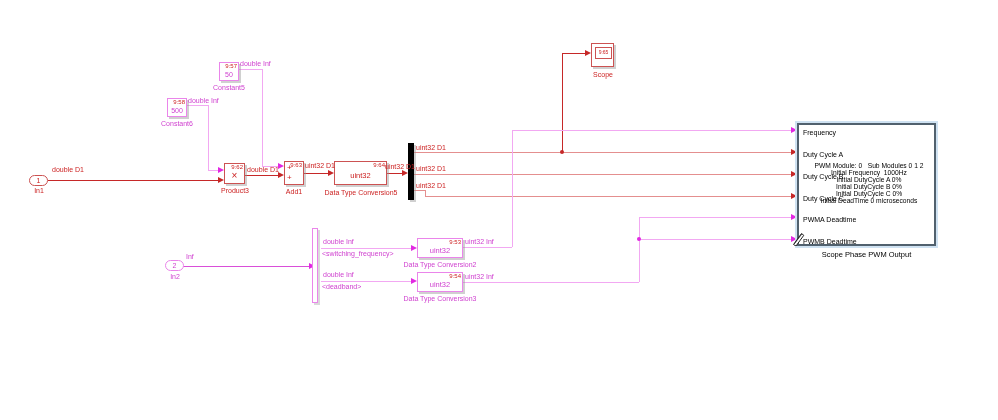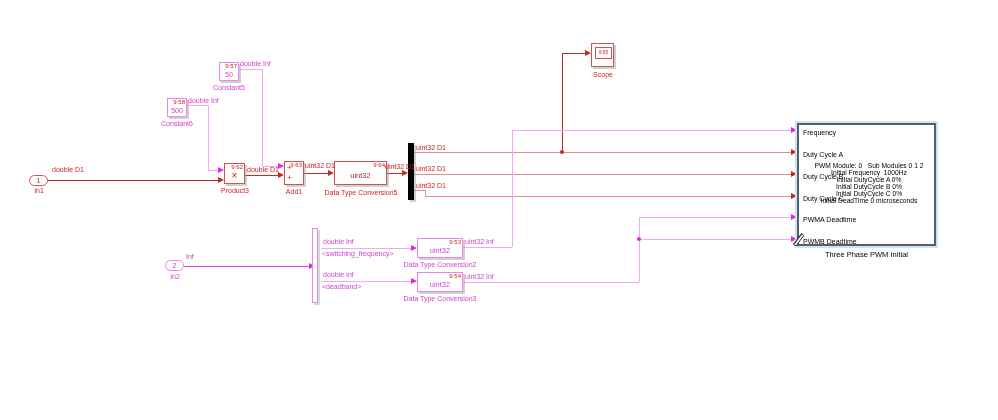--- a/index.html
+++ b/index.html
@@ -172,21 +172,21 @@
     <div class="pport" style="top:113px;">PWMB Deadtime</div>
     <div class="pann">
       <div>PWM Module: 0   Sub Modules 0 1 2</div>
       <div>Initial Frequency  1000Hz</div>
       <div>Initial DutyCycle A 0%</div>
       <div>Initial DutyCycle B 0%</div>
       <div>Initial DutyCycle C 0%</div>
       <div>Initial DeadTime 0 microseconds</div>
     </div>
   </div>
-  <div class="caption">Three Phase PWM Initial</div>
+  <div class="caption">Scope Phase PWM Output</div>
 
   <svg style="position:absolute;left:792px;top:231px;" width="13" height="15" viewBox="0 0 13 15">
     <path d="M1.5 13.5 L9.5 2.5 L11.8 4.3 L4 15 Z" fill="#fdfdfd" stroke="#222" stroke-width="1"></path>
     <line x1="2.2" y1="13" x2="9.8" y2="3" stroke="#222" stroke-width="0.8"></line>
   </svg>
 
   <div class="lbl lred" style="left:52px;top:166px;">double D1</div>
   <div class="lbl lmag" style="left:240px;top:60px;">double Inf</div>
   <div class="lbl lmag" style="left:188px;top:97px;">double Inf</div>
   <div class="lbl lred" style="left:247px;top:166px;">double D1</div>

